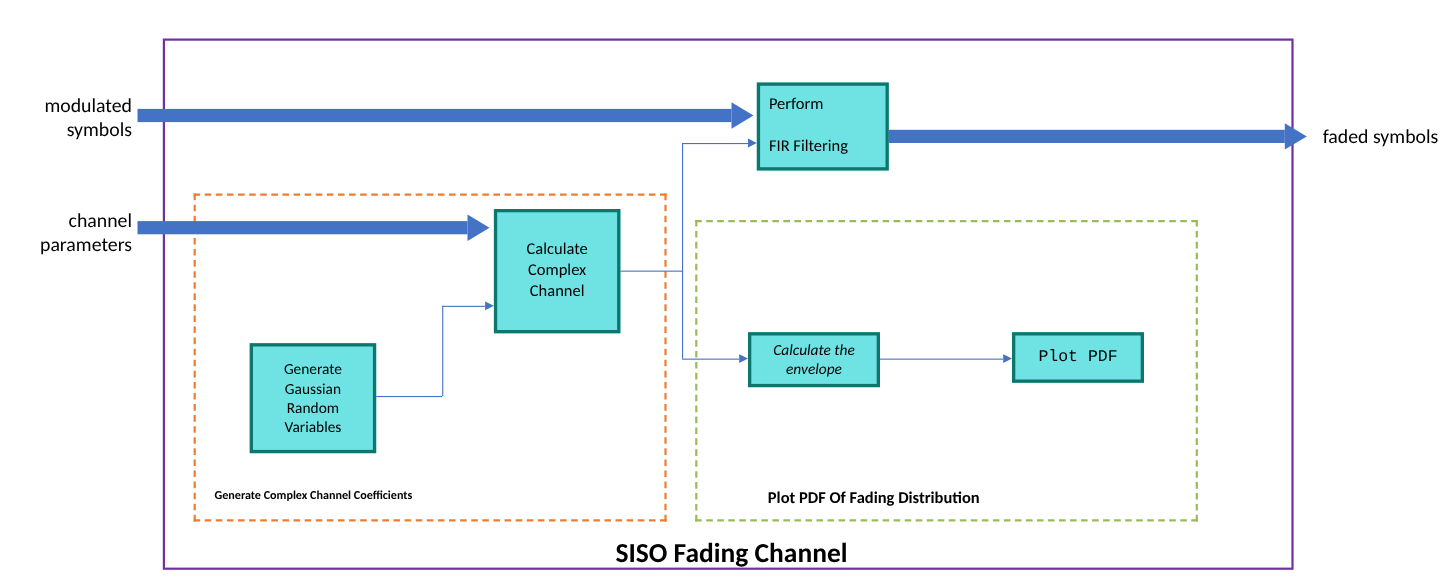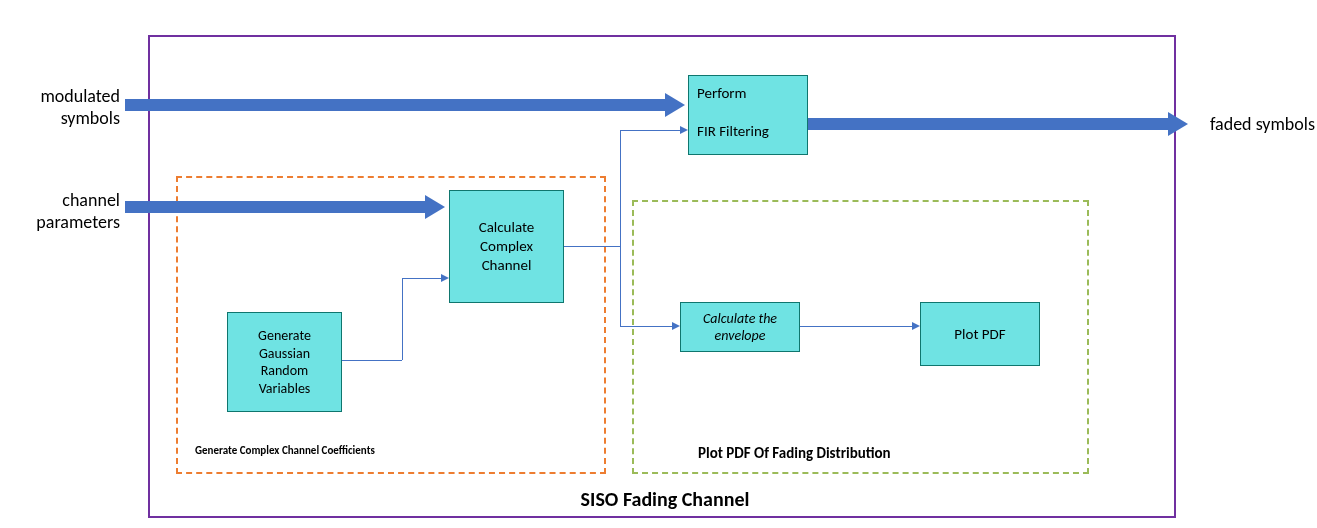--- a/index.html
+++ b/index.html
@@ -37,35 +37,35 @@
   }
   .dashed-green {
     position: absolute;
     border: 2px dashed #9BBB59;
     box-sizing: border-box;
     background: transparent;
   }
   .box {
     position: absolute;
     background: #6FE3E3;
-    border: 1px solid #0f766e;
+    border: 3px solid #0f766e;
     box-sizing: border-box;
     display: flex;
     align-items: center;
     justify-content: center;
     text-align: center;
     font-size: 15px;
     line-height: 1.25;
     padding: 4px;
   }
   .box.small-font { font-size: 14px; }
   .bold-title {
     position: absolute;
     font-weight: bold;
-    font-size: 20px;
+    font-size: 25px;
     text-align: center;
   }
   .sec-title {
     position: absolute;
     font-weight: bold;
     font-size: 11px;
   }
   .sec-title-g {
     position: absolute;
     font-weight: 600;
@@ -112,21 +112,21 @@
 <body>
 
 <div class="canvas">
 
   <div class="label-ext" style="left:10px; top:86px; width:110px; white-space:pre-line;">modulated
 symbols</div>
 
   <div class="label-ext" style="left:10px; top:190px; width:110px; white-space:pre-line;">channel
 parameters</div>
 
-  <div class="label-ext" style="left:1195px; top:114px; width:120px; text-align:right;">faded symbols</div>
+  <div class="label-ext" style="left:1195px; top:114px; width:120px; text-align:center;">faded symbols</div>
 
   <div class="outer-box" style="left:148px; top:35px; width:1028px; height:483px;"></div>
 
   <div class="bold-title" style="left:500px; top:487px; width:330px;">SISO Fading Channel</div>
 
   <div class="dashed-orange" style="left:176px; top:176px; width:430px; height:298px;"></div>
 
   <div class="sec-title" style="left:195px; top:444px;">Generate Complex Channel Coefficients</div>
 
   <div class="dashed-green" style="left:632px; top:200px; width:457px; height:274px;"></div>
@@ -142,21 +142,21 @@
 Random
 Variables</div>
 
   <div class="box" style="left:449px; top:190px; width:115px; height:113px; white-space:pre-line;">Calculate
 Complex
 Channel</div>
 
   <div class="box small-font" style="left:680px; top:302px; width:120px; height:50px; white-space:pre-line;font-style:italic;">Calculate the
 envelope</div>
 
-  <div class="box" style="left:920px; top:302px; width:120px; height:64px;">Plot PDF</div>
+  <div class="box" style="left:920px; top:302px; width:120px; height:46px;font-family:Liberation Mono, monospace;">Plot PDF</div>
 
   <div class="thick-arrow" style="left:125px; top:99px; width:540px;"></div>
 
   <div class="thick-arrow" style="left:808px; top:118px; width:360px;"></div>
 
   <div class="thick-arrow" style="left:125px; top:201px; width:300px;"></div>
 
   <div class="thin-arrow-h" style="left:342px; top:360px; width:60px;"></div>
   <div class="thin-arrow-v" style="left:402px; top:278px; height:82px;"></div>
   <div class="thin-arrow-h arrowend" style="left:402px; top:278px; width:39px;"></div>

